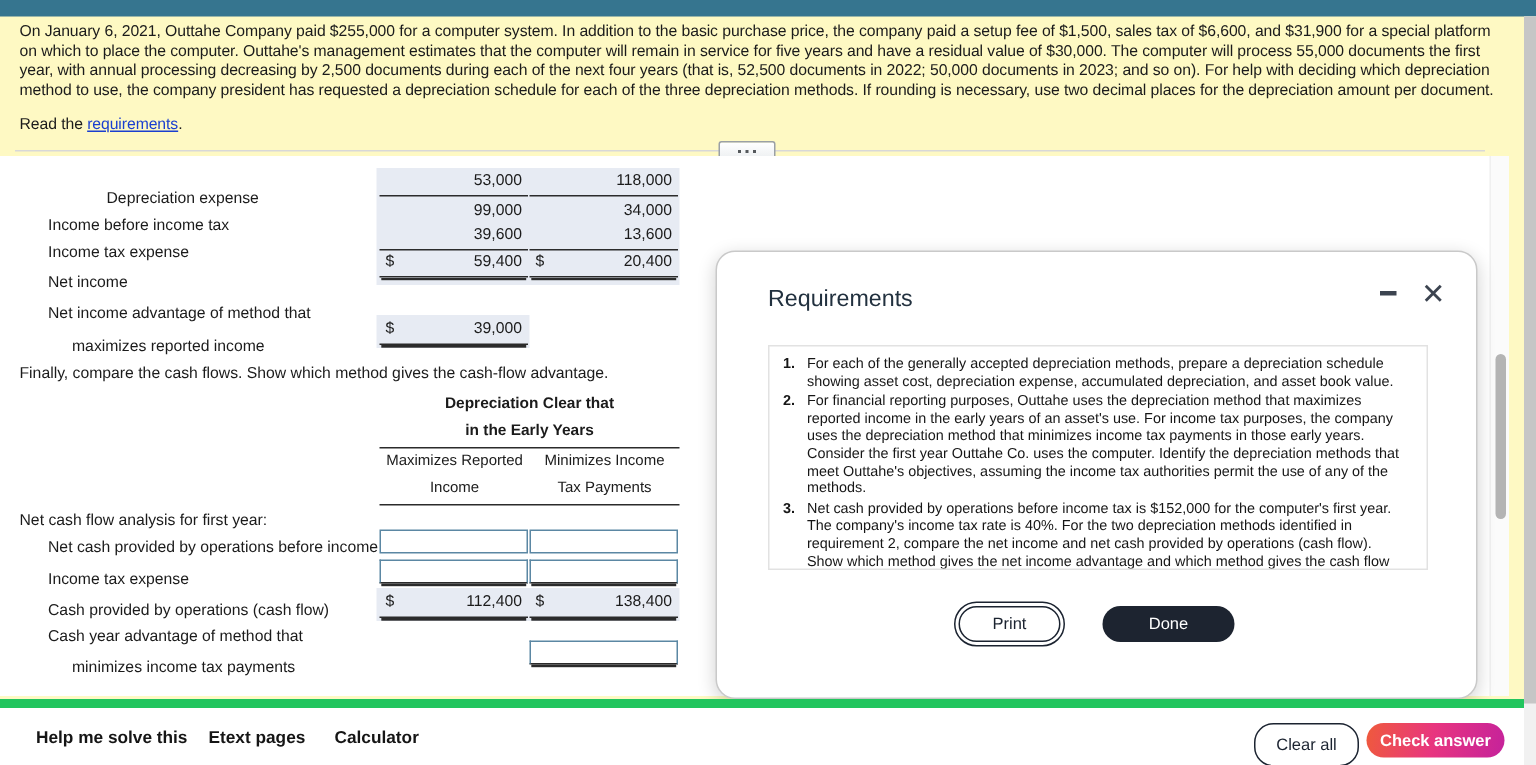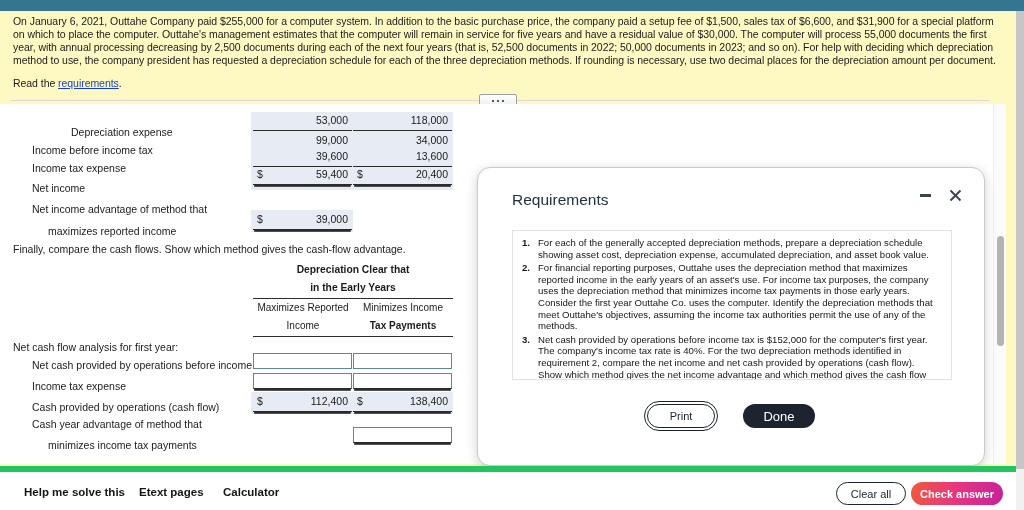--- a/index.html
+++ b/index.html
@@ -238,26 +238,26 @@
     border-radius: 14px;
     background: #ffffff;
     color: #1b2330;
     font-size: 11px;
     display: flex; align-items: center; justify-content: center;
     outline: 1.4px solid #1b2330;
     outline-offset: 2.5px;
     cursor: pointer;
   }
   .btn-done {
-    width: 72px; height: 24px;
+    width: 88px; height: 24px;
     border: none;
     border-radius: 14px;
     background: #1d2430;
     color: #ffffff;
-    font-size: 13px;
+    font-size: 11px;
     display: flex; align-items: center; justify-content: center;
     cursor: pointer;
   }
 
   
   .bottombar {
     position: absolute;
     left: 0; bottom: 0;
     width: 1016px; height: 44px;
     background: #ffffff;
@@ -268,21 +268,21 @@
     top: 14px;
     font-size: 11.5px;
     font-weight: bold;
     color: #151515;
     cursor: pointer;
     white-space: nowrap;
   }
   .btn-clearall {
     position: absolute;
     right: 110px; top: 10px;
-    width: 70px; height: 23px;
+    width: 70px; height: 29px;
     border: 1.3px solid #1b2330;
     border-radius: 13px;
     background: #ffffff;
     color: #1b2330;
     font-size: 11px;
     display: flex; align-items: center; justify-content: center;
     cursor: pointer;
   }
   .btn-check {
     position: absolute;
@@ -370,21 +370,21 @@
     </div>
 
     <div class="wstext" style="left:13px; top:139px;">Finally, compare the cash flows. Show which method gives the cash-flow advantage.</div>
 
     <div class="thead" style="left:253px; top:160px; width:200px;">Depreciation Clear that</div>
     <div class="thead" style="left:253px; top:178px; width:200px;">in the Early Years</div>
     <div class="hline" style="left:253px; top:194px; width:200px;"></div>
     <div class="csub" style="left:253px; top:198px; width:100px;">Maximizes Reported</div>
     <div class="csub" style="left:253px; top:216px; width:100px;">Income</div>
     <div class="csub" style="left:353px; top:198px; width:100px;">Minimizes Income</div>
-    <div class="csub" style="left:353px; top:216px; width:100px;font-weight:bold;">Tax Payments</div>
+    <div class="csub" style="left:353px; top:216px; width:100px;">Tax Payments</div>
     <div class="hline" style="left:253px; top:232px; width:200px;"></div>
 
     <div class="wslabel" style="left:13px; top:237px;">Net cash flow analysis for first year:</div>
 
     <div class="wslabel" style="left:32px; top:255px;">Net cash provided by operations before income tax</div>
     <input class="inbox" type="text" style="left: 253px; top: 249px;">
     <input class="inbox" type="text" style="left: 353px; top: 249px;">
 
     <div class="wslabel" style="left:32px; top:276px;">Income tax expense</div>
     <input class="inbox dblbot" type="text" style="left: 253px; top: 269px;">

